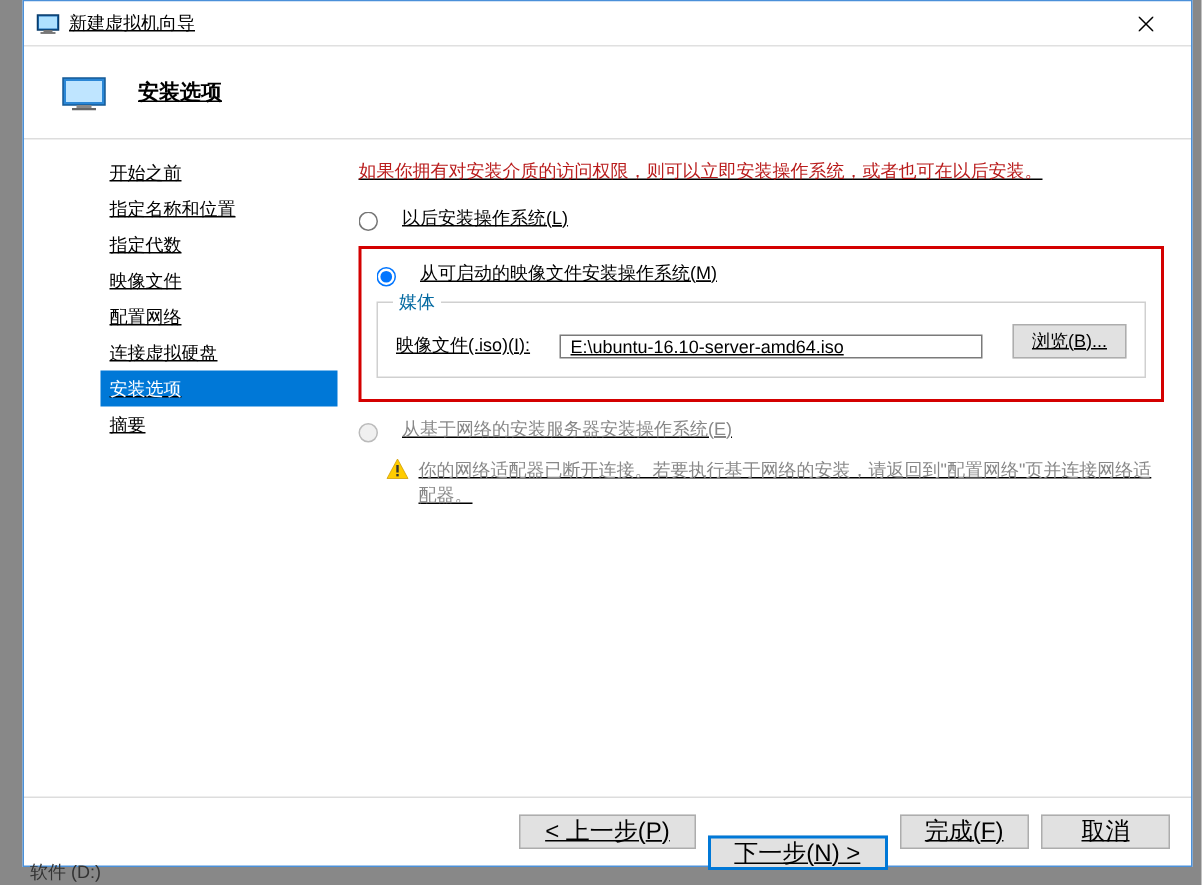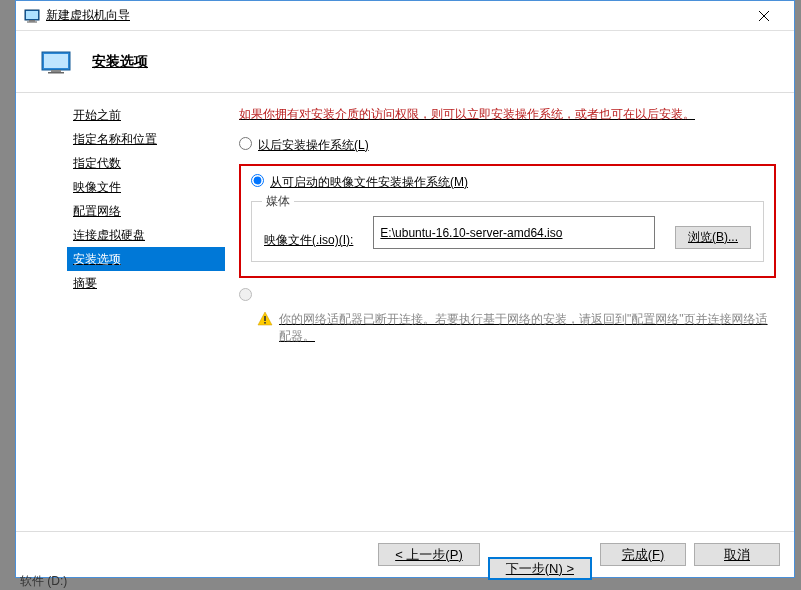--- a/index.html
+++ b/index.html
@@ -82,22 +82,22 @@
       color: #fff;
     }
     .content {
       flex: 1;
       padding: 12px 18px 0 14px;
       position: relative;
     }
     .intro { font-size: 12px; color: #b91c1c; margin-bottom: 14px; line-height: 1.5; }
     .radio-row {
       display: flex;
-      align-items: flex-start;
-      gap: 6px;
+      align-items: flex-end;
+      gap: 16px;
       margin-bottom: 10px;
       font-size: 12px;
       color: #000;
     }
     .radio-row input[type="radio"] { width: 13px; height: 13px; }
     .radio-row.disabled { color: #888; }
     .radio-row.disabled input[type="radio"] {
       appearance: none;
       width: 13px; height: 13px;
       border: 1px solid #bbb;
@@ -116,31 +116,31 @@
       position: relative;
       padding: 14px 12px 12px 12px;
     }
     .fieldset-legend {
       position: absolute;
       top: -9px;
       left: 10px;
       background: #fff;
       padding: 0 4px;
       font-size: 12px;
-      color: #404040;
+      color: #0369a1;
     }
     .media-row {
       display: flex;
       align-items: flex-end;
       gap: 20px;
     }
     .media-label { font-size: 12px; white-space: nowrap; }
     .media-input {
       flex: 1;
-      height: 33px;
+      height: 16px;
       border: 1px solid #7a7a7a;
       padding: 0 6px;
       font-size: 12px;
       font-family: "Segoe UI", sans-serif;
     }
     .browse-btn {
       height: 23px;
       padding: 0 12px;
       background: #e1e1e1;
       border: 1px solid #adadad;
@@ -168,21 +168,21 @@
       align-items: center;
       justify-content: flex-end;
       padding: 0 14px;
       gap: 8px;
     }
     .footer-btn {
       min-width: 86px;
       height: 23px;
       background: #e1e1e1;
       border: 1px solid #adadad;
-      font-size: 13px;
+      font-size: 16px;
       cursor: pointer;
       padding: 0 16px;
     }
     .footer-btn.primary {
       border: 2px solid #0078d7;
       background: #e1e1e1;
       margin-top: 28px;
     }
     svg { display: block; }
     .below-artifact {
@@ -258,20 +258,21 @@
           <div class="media-row">
             <span class="media-label"><span>映像文件(.iso)(</span><span class="underline">I</span><span>):</span></span>
             <input type="text" class="media-input" value="E:\ubuntu-16.10-server-amd64.iso" style="">
             <button class="browse-btn"><span>浏览(</span><span class="underline">B</span><span>)...</span></button>
           </div>
         </div>
       </div>
 
       <label class="radio-row disabled">
         <input type="radio" name="install" disabled="" style="">
+        <span><span>从基于网络的安装服务器安装操作系统(</span><span class="underline">E</span><span>)</span></span>
       </label>
 
       <div class="warning-row">
         <span class="warning-icon">
           <svg viewBox="0 0 16 16">
               <path d="M8 1 L15 14 L1 14 Z" fill="#ffcc00" stroke="#cc9900" stroke-width="0.5"></path>
               <rect x="7.2" y="5" width="1.6" height="5" fill="#333"></rect>
               <rect x="7.2" y="11" width="1.6" height="1.6" fill="#333"></rect>
             </svg>
         </span>

